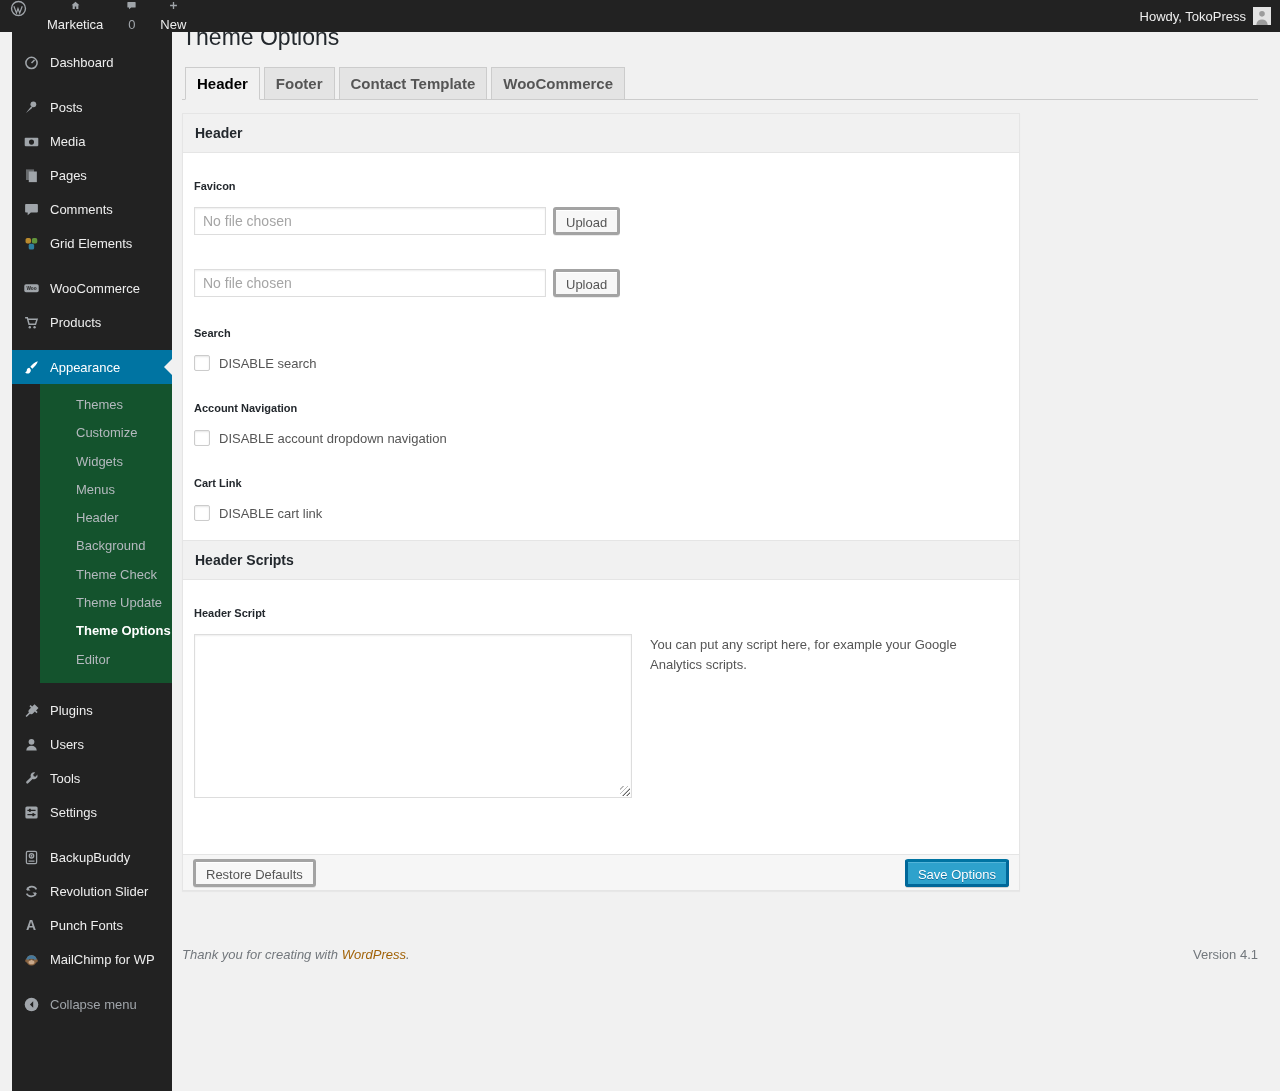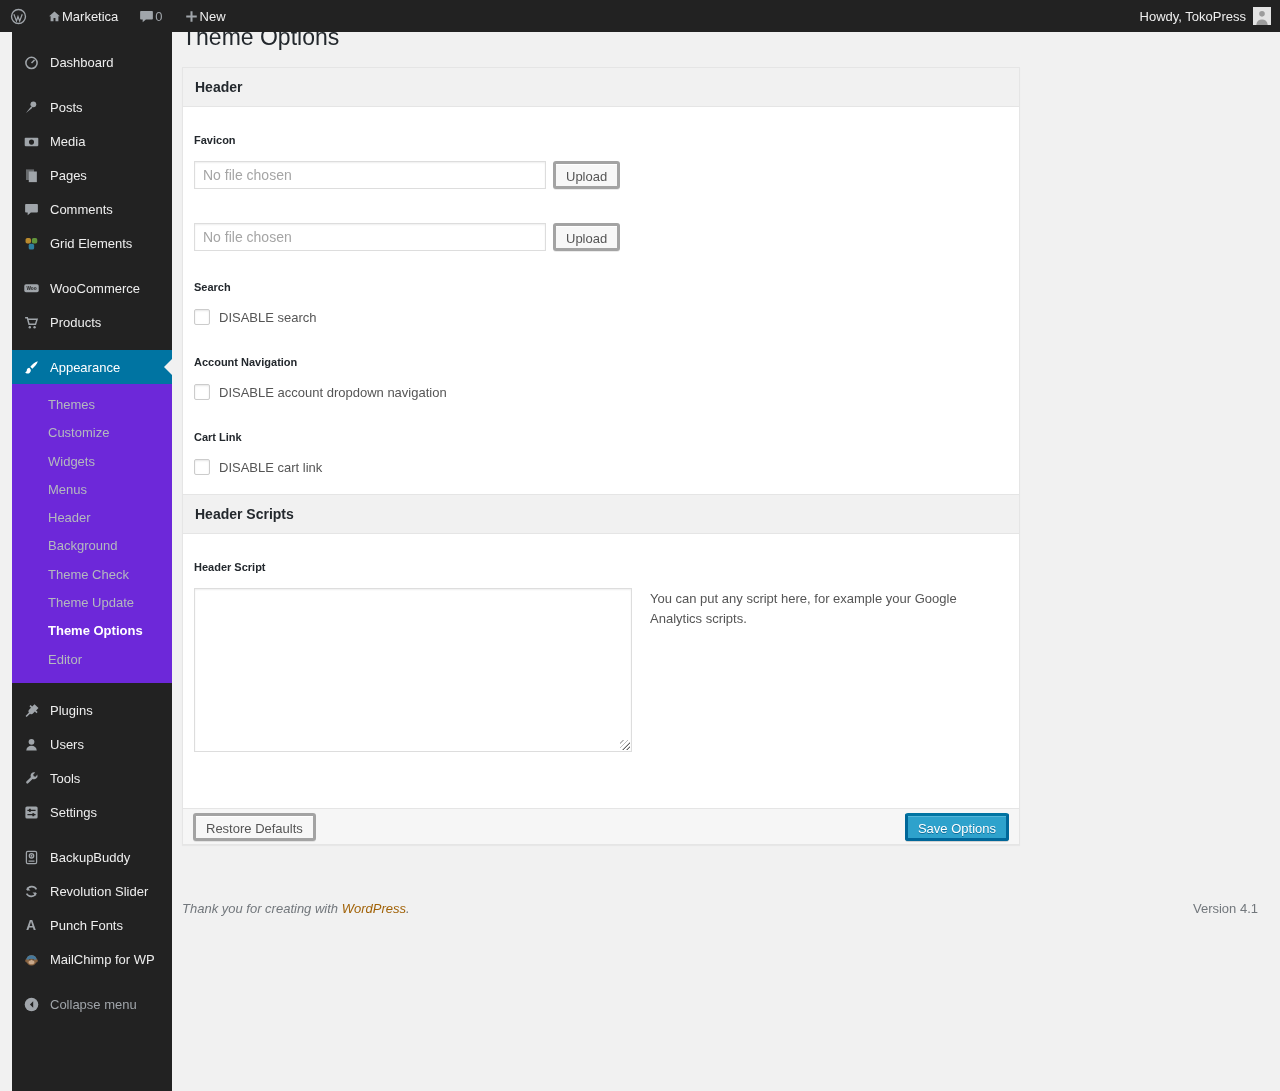--- a/index.html
+++ b/index.html
@@ -9,21 +9,21 @@
     background: #f1f1f1;
     color: #444;
     overflow: hidden;
   }
   
   .admin-bar {
     position: absolute; top:0; left:0; width:1280px; height:32px;
     background:#222; color:#eee; display:flex; align-items:center;
     font-size:13px; z-index:50;
   }
-  .ab-item { display:flex; align-items:center; padding:0 10px; height:32px; cursor:pointer; }
+  .ab-item { display:flex; align-items:center; gap:6px; padding:0 10px; height:32px; cursor:pointer;flex-direction:column; }
   .ab-item svg { width:17px; height:17px; color:#a0a5aa; }
   .ab-sitename svg { width:15px; height:15px; }
   .ab-count { color:#a0a5aa; }
   .ab-right { margin-left:auto; display:flex; align-items:center; gap:7px; padding-right:9px; }
   .ab-avatar svg { width:18px; height:18px; display:block; }
   
   .sidebar {
     position:absolute; top:32px; left:12px; bottom:0; width:160px;
     background:#222; font-size:13px; z-index:40; padding-top:13px;
   }
@@ -34,21 +34,21 @@
   .menu-item .menu-icon { width:20px; display:flex; justify-content:center; color:#a0a5aa; }
   .menu-item .menu-icon svg { width:17px; height:17px; display:block; }
   .menu-item.active { background:#0074a2; color:#fff; }
   .menu-item.active .menu-icon { color:#fff; }
   .menu-item.active::after {
     content:''; position:absolute; right:0; top:50%; margin-top:-8px;
     border:8px solid transparent; border-right-color:#f1f1f1;
   }
   .menu-item.muted { color:#a0a5aa; }
   .menu-separator { height:11px; }
-  .submenu { background:#6d28d9; padding:7px 0 9px; }
+  .submenu { background:#14532d; padding:7px 0 9px;margin-left:28px; }
   .submenu-item {
     padding:7px 0 7px 36px; color:#b4b9be; cursor:pointer; font-size:13px; line-height:1.1;
   }
   .submenu-item.current { color:#fff; font-weight:bold; }
   .letter-icon { font-size:14px; font-weight:bold; color:#a0a5aa; line-height:17px; }
   
   .content { margin-left:160px; padding:23px 22px 0; }
   .page-title { font-size:23px; font-weight:400; color:#23282d; line-height:29px; margin-bottom:15px; }
   .nav-tabs { border-bottom:1px solid #ccc; padding-left:3px; }
   .nav-tab {
@@ -351,20 +351,21 @@
           <path d="M12 6.2L8.2 10l3.8 3.8z" fill="#222"></path>
         </svg>
       </span>
       <span>Collapse menu</span>
     </div>
   </div>
 
 <div class="content">
   <h1 class="page-title">Theme Options</h1>
 
+  <div class="nav-tabs" id="tabbar"><a class="nav-tab active">Header</a><a class="nav-tab">Footer</a><a class="nav-tab">Contact Template</a><a class="nav-tab">WooCommerce</a></div>
 
   <div class="panel">
     <div class="section-bar">Header</div>
 
     <div class="chunk">
       <div class="field-label">Favicon</div>
       <div class="file-row pad-bottom">
         <input class="file-input" type="text" placeholder="No file chosen" style="">
         <button class="btn upload-btn">Upload</button>
       </div>

